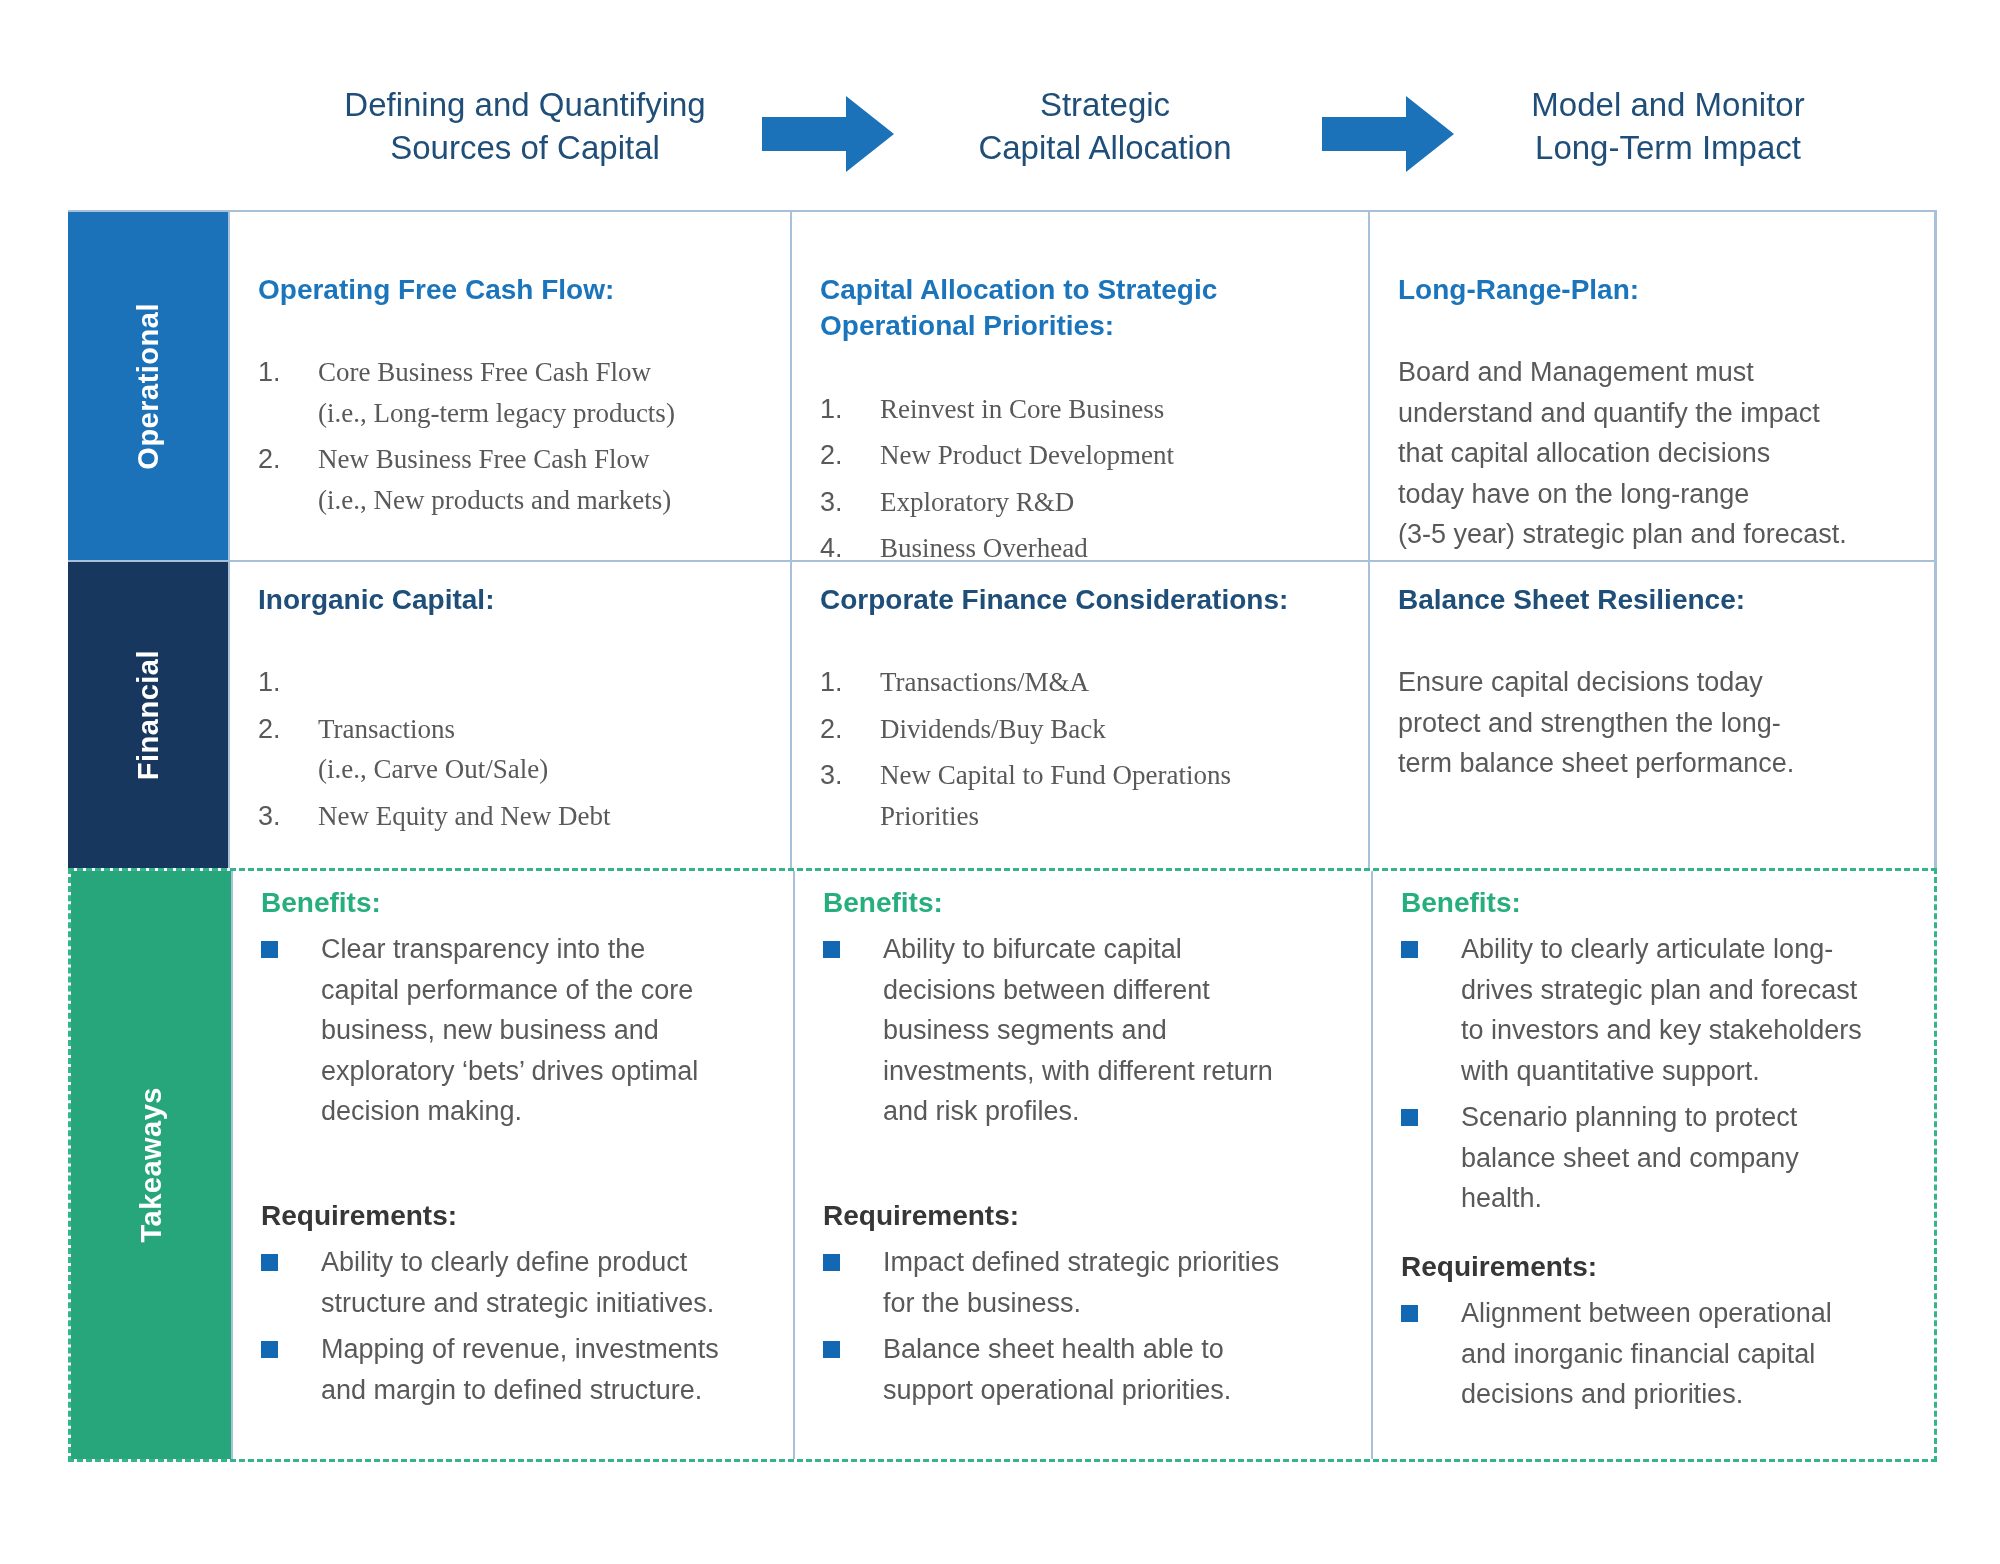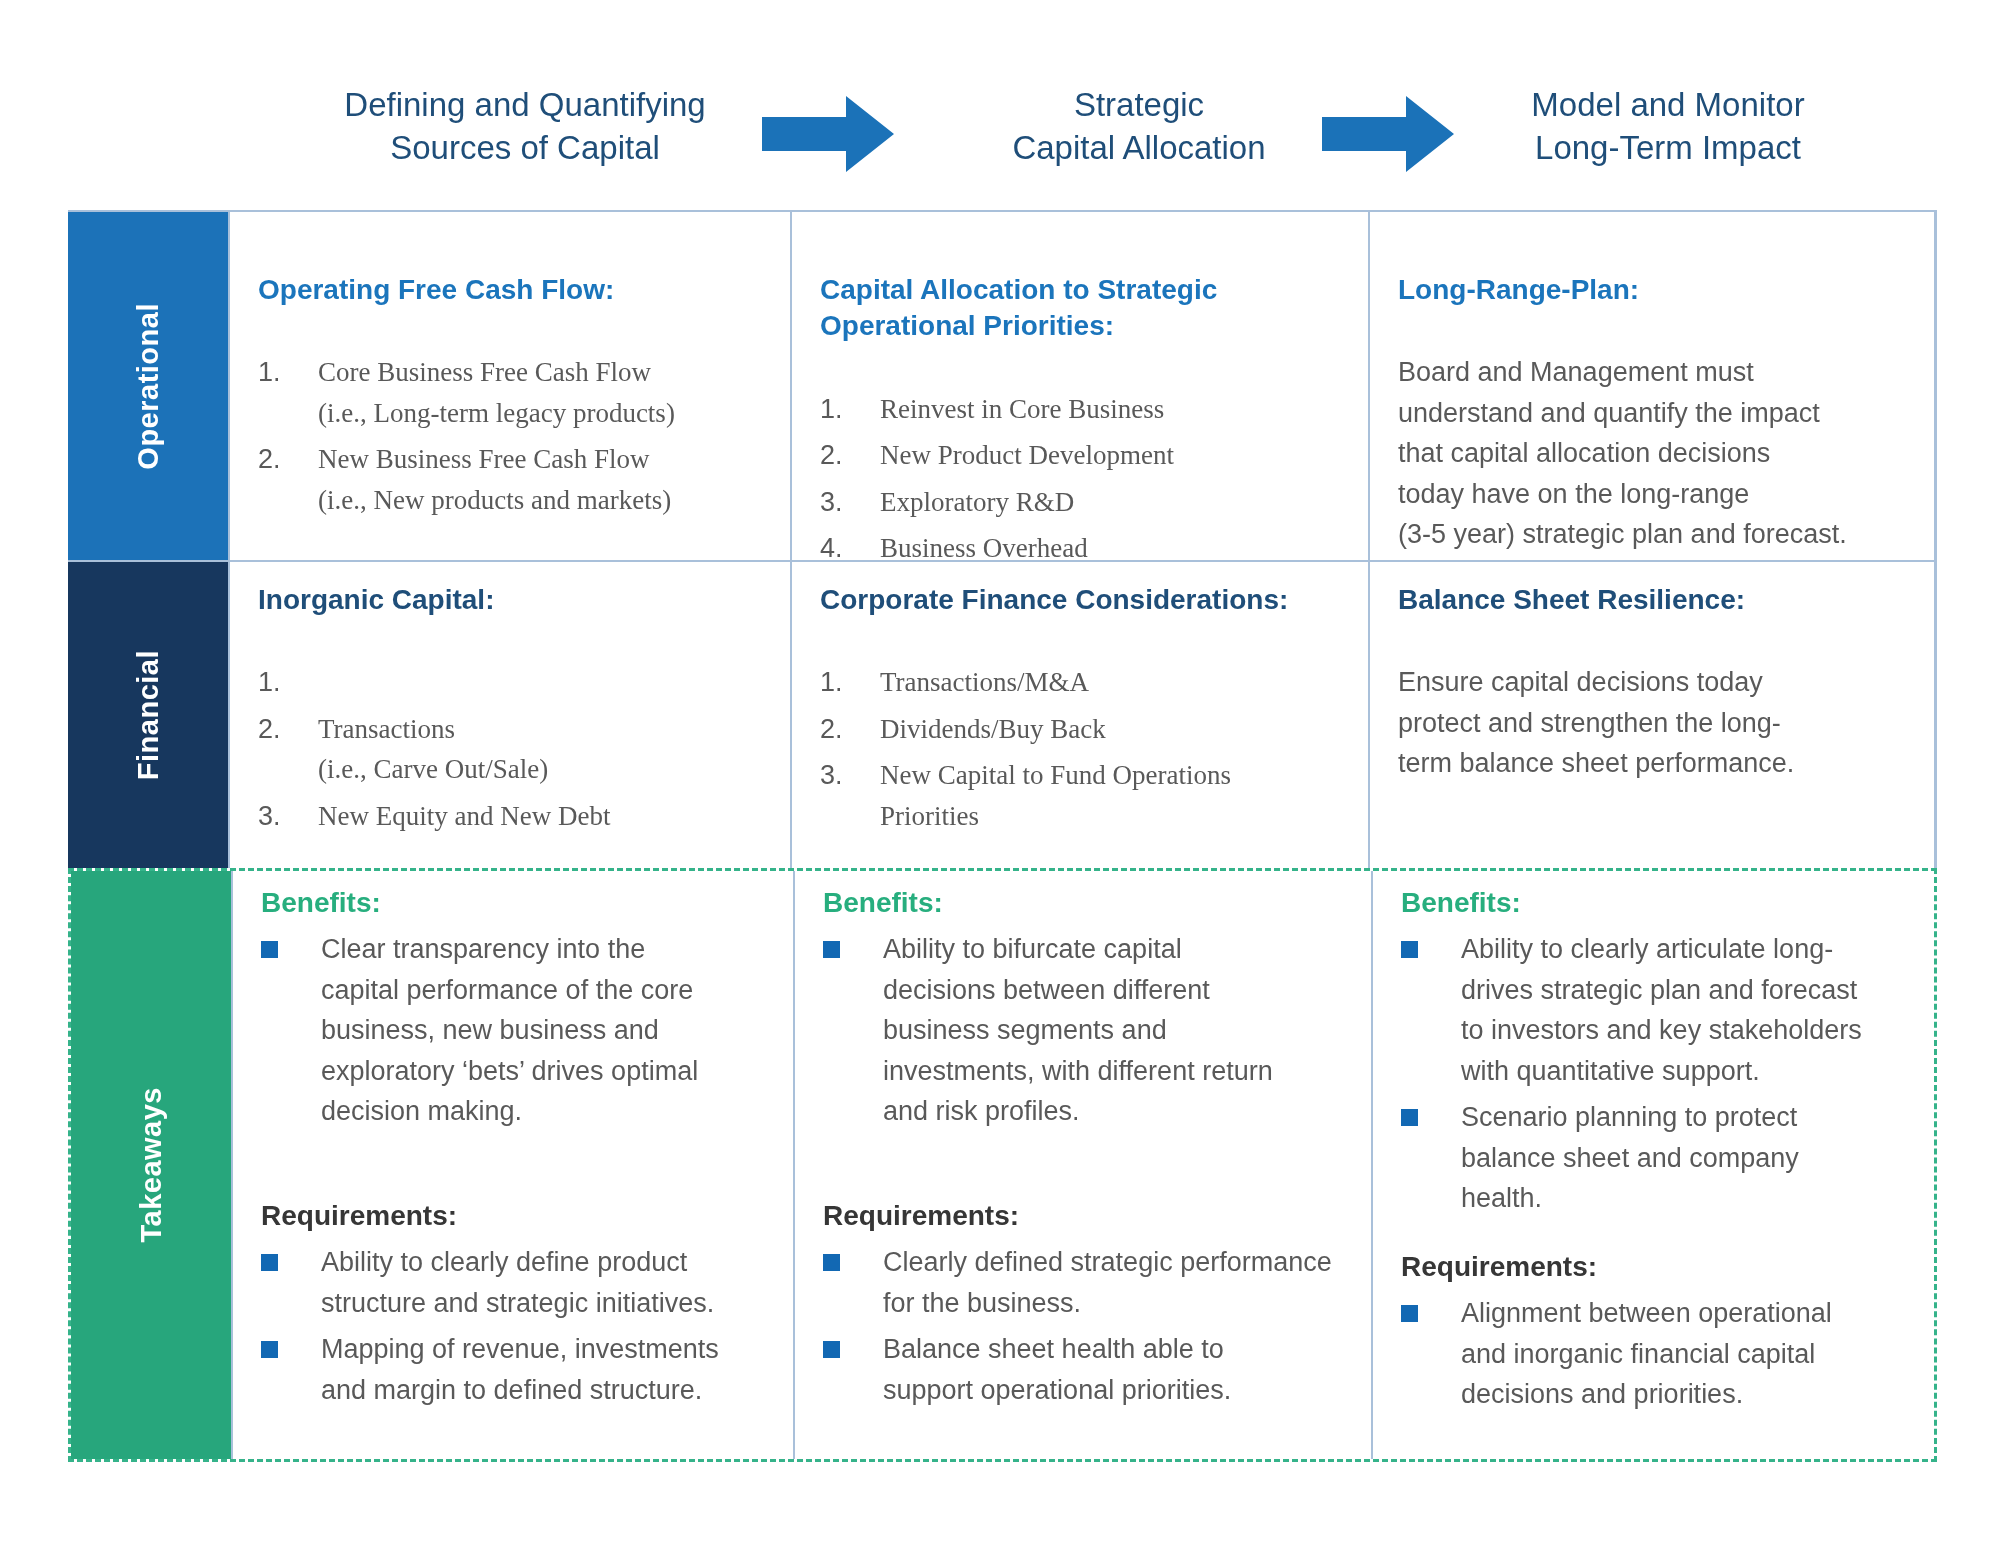--- a/index.html
+++ b/index.html
@@ -21,21 +21,21 @@
   body{
     width:2000px;height:1564px;position:relative;background:#ffffff;
     font-family:"Liberation Sans",sans-serif;
   }
   .header-title{
     position:absolute;top:84px;
     font-size:33px;font-weight:normal;line-height:1.3;
     color:var(--header_navy);text-align:center;white-space:pre-line;
   }
   #title-1{left:255px;width:540px;}
-  #title-2{left:889px;width:500px;}
+  #title-2{left:855px;width:500px;}
   #title-3{left:1398px;width:540px;text-align:center;}
   .arrow{position:absolute;top:96px;width:132px;height:76px;}
   .arrow svg{display:block;}
   .arrow polygon{fill:var(--arrow_blue);}
   #arrow-1{left:762px;}
   #arrow-2{left:1322px;}
 
   .grid{position:absolute;left:68px;top:210px;width:1869px;}
   .row{display:flex;box-sizing:border-box;}
   .row-operational{height:350px;border-top:2px solid var(--solid_border);border-right:3px solid var(--solid_border);}
@@ -250,21 +250,21 @@
 decisions between different
 business segments and
 investments, with different return
 and risk profiles.</span>
           </div>
         </div>
         <div class="req-h mt-lg">Requirements:</div>
         <div class="blist">
           <div class="bi">
             <span class="sq"></span>
-            <span class="btxt">Clearly defined strategic performance
+            <span class="btxt">Impact defined strategic priorities
 for the business.</span>
           </div>
           <div class="bi">
             <span class="sq"></span>
             <span class="btxt">Balance sheet health able to
 support operational priorities.</span>
           </div>
         </div>
       </div>
 

